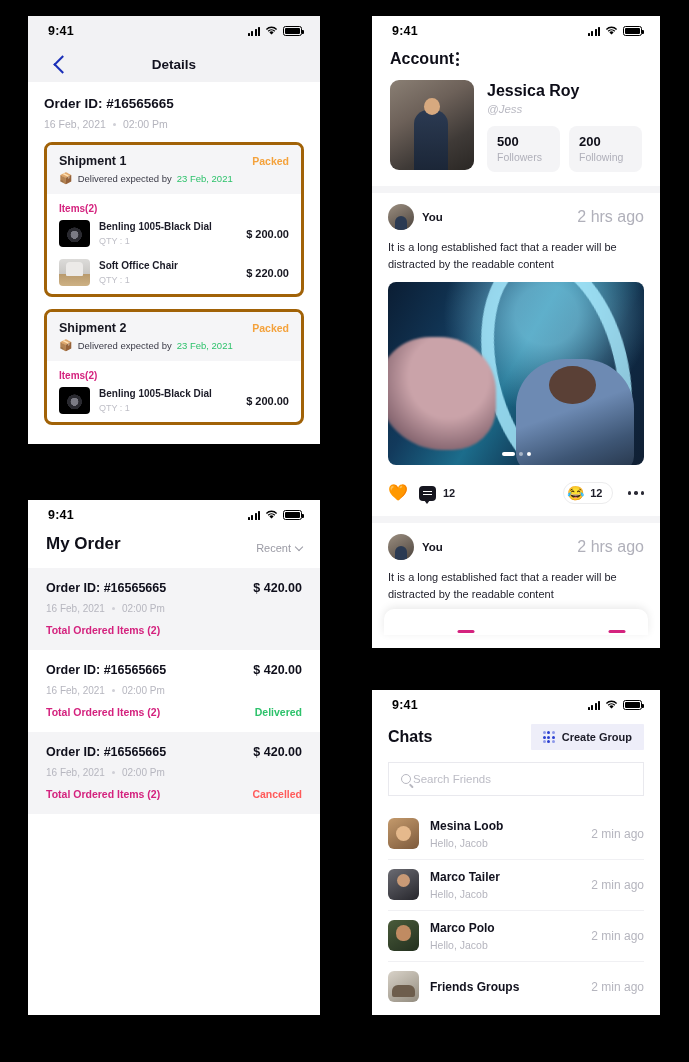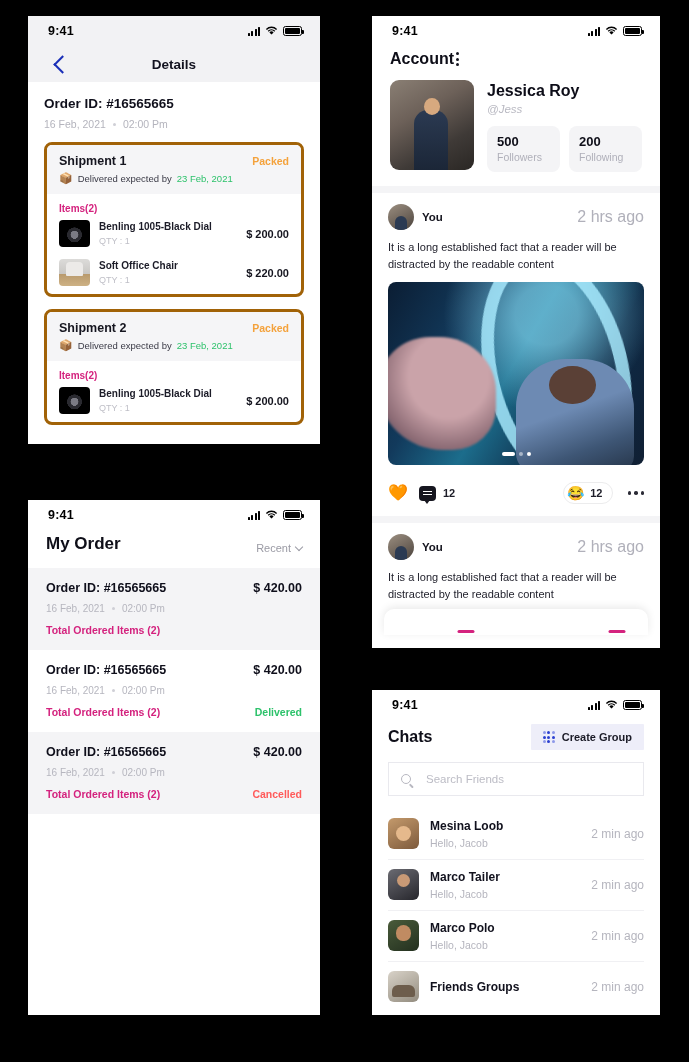--- a/index.html
+++ b/index.html
@@ -250,21 +250,21 @@
     display:flex; align-items:center; gap: 7px; background:#eeeef9;
     border-radius: 1px; padding: 7px 12px; cursor:pointer;
   }
   .cg-icon { display:grid; grid-template-columns: repeat(3,3px); gap: 1.5px; }
   .cg-icon i { width: 3px; height: 3px; border-radius:50%; background:#2a3fd0; display:block; }
   .cg-icon i.dim { background: #8d98e8; }
   .cg-label { font-size: 11px; font-weight: 600; color: #1b1b27; }
 
   .search-wrap { padding: 0 16px 13px; background:#fff; }
   .search-box {
-    display:flex; align-items:center; gap: 15px; height: 34px;
+    display:flex; align-items:center; gap: 2px; height: 34px;
     border: 1px solid #e9e9ee; border-radius: 0; padding: 0 12px;
   }
   .mag {
     width: 10px; height: 10px; border: 1.5px solid #b8b8c1; border-radius: 50%;
     position: relative; flex: 0 0 auto;
   }
   .mag::after {
     content:""; position:absolute; right:-4px; bottom:-3px; width: 5px; height: 1.5px;
     background:#b8b8c1; transform: rotate(45deg); border-radius: 1px;
   }

